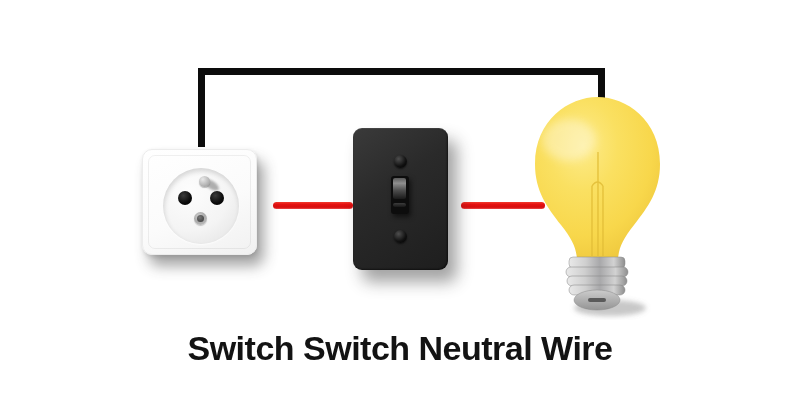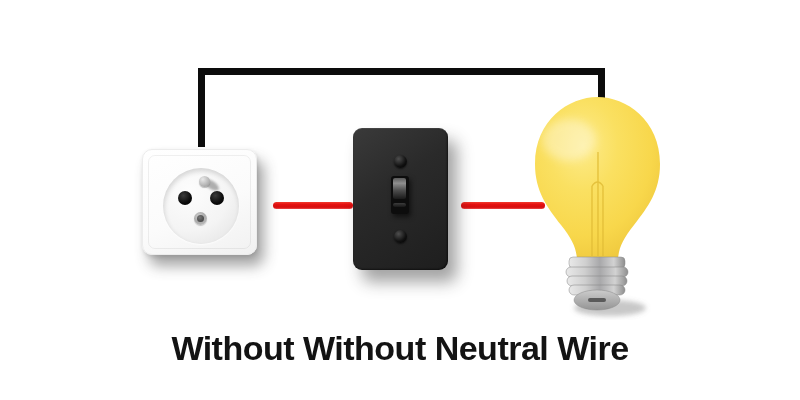--- a/index.html
+++ b/index.html
@@ -176,13 +176,13 @@
   <g>
     <rect x="47" y="163" width="56" height="11" rx="4" fill="url(#metalGrad)" stroke="#8a8a8a" stroke-width="0.5"></rect>
     <rect x="44" y="173" width="62" height="10" rx="5" fill="url(#metalGrad)" stroke="#828282" stroke-width="0.5"></rect>
     <rect x="45" y="182" width="60" height="10" rx="5" fill="url(#metalGrad)" stroke="#828282" stroke-width="0.5"></rect>
     <rect x="47" y="191" width="56" height="10" rx="5" fill="url(#metalGrad)" stroke="#828282" stroke-width="0.5"></rect>
     <ellipse cx="75" cy="206" rx="23" ry="10" fill="url(#capGrad)" stroke="#8a8a8a" stroke-width="0.5"></ellipse>
     <rect x="66" y="204" width="18" height="4" rx="2" fill="#5a5a5a"></rect>
   </g>
 </svg>
 
-<div class="abs title">Without Without Neutral Wire</div>
+<div class="abs title">Switch Switch Neutral Wire</div>
 
 </body></html>

